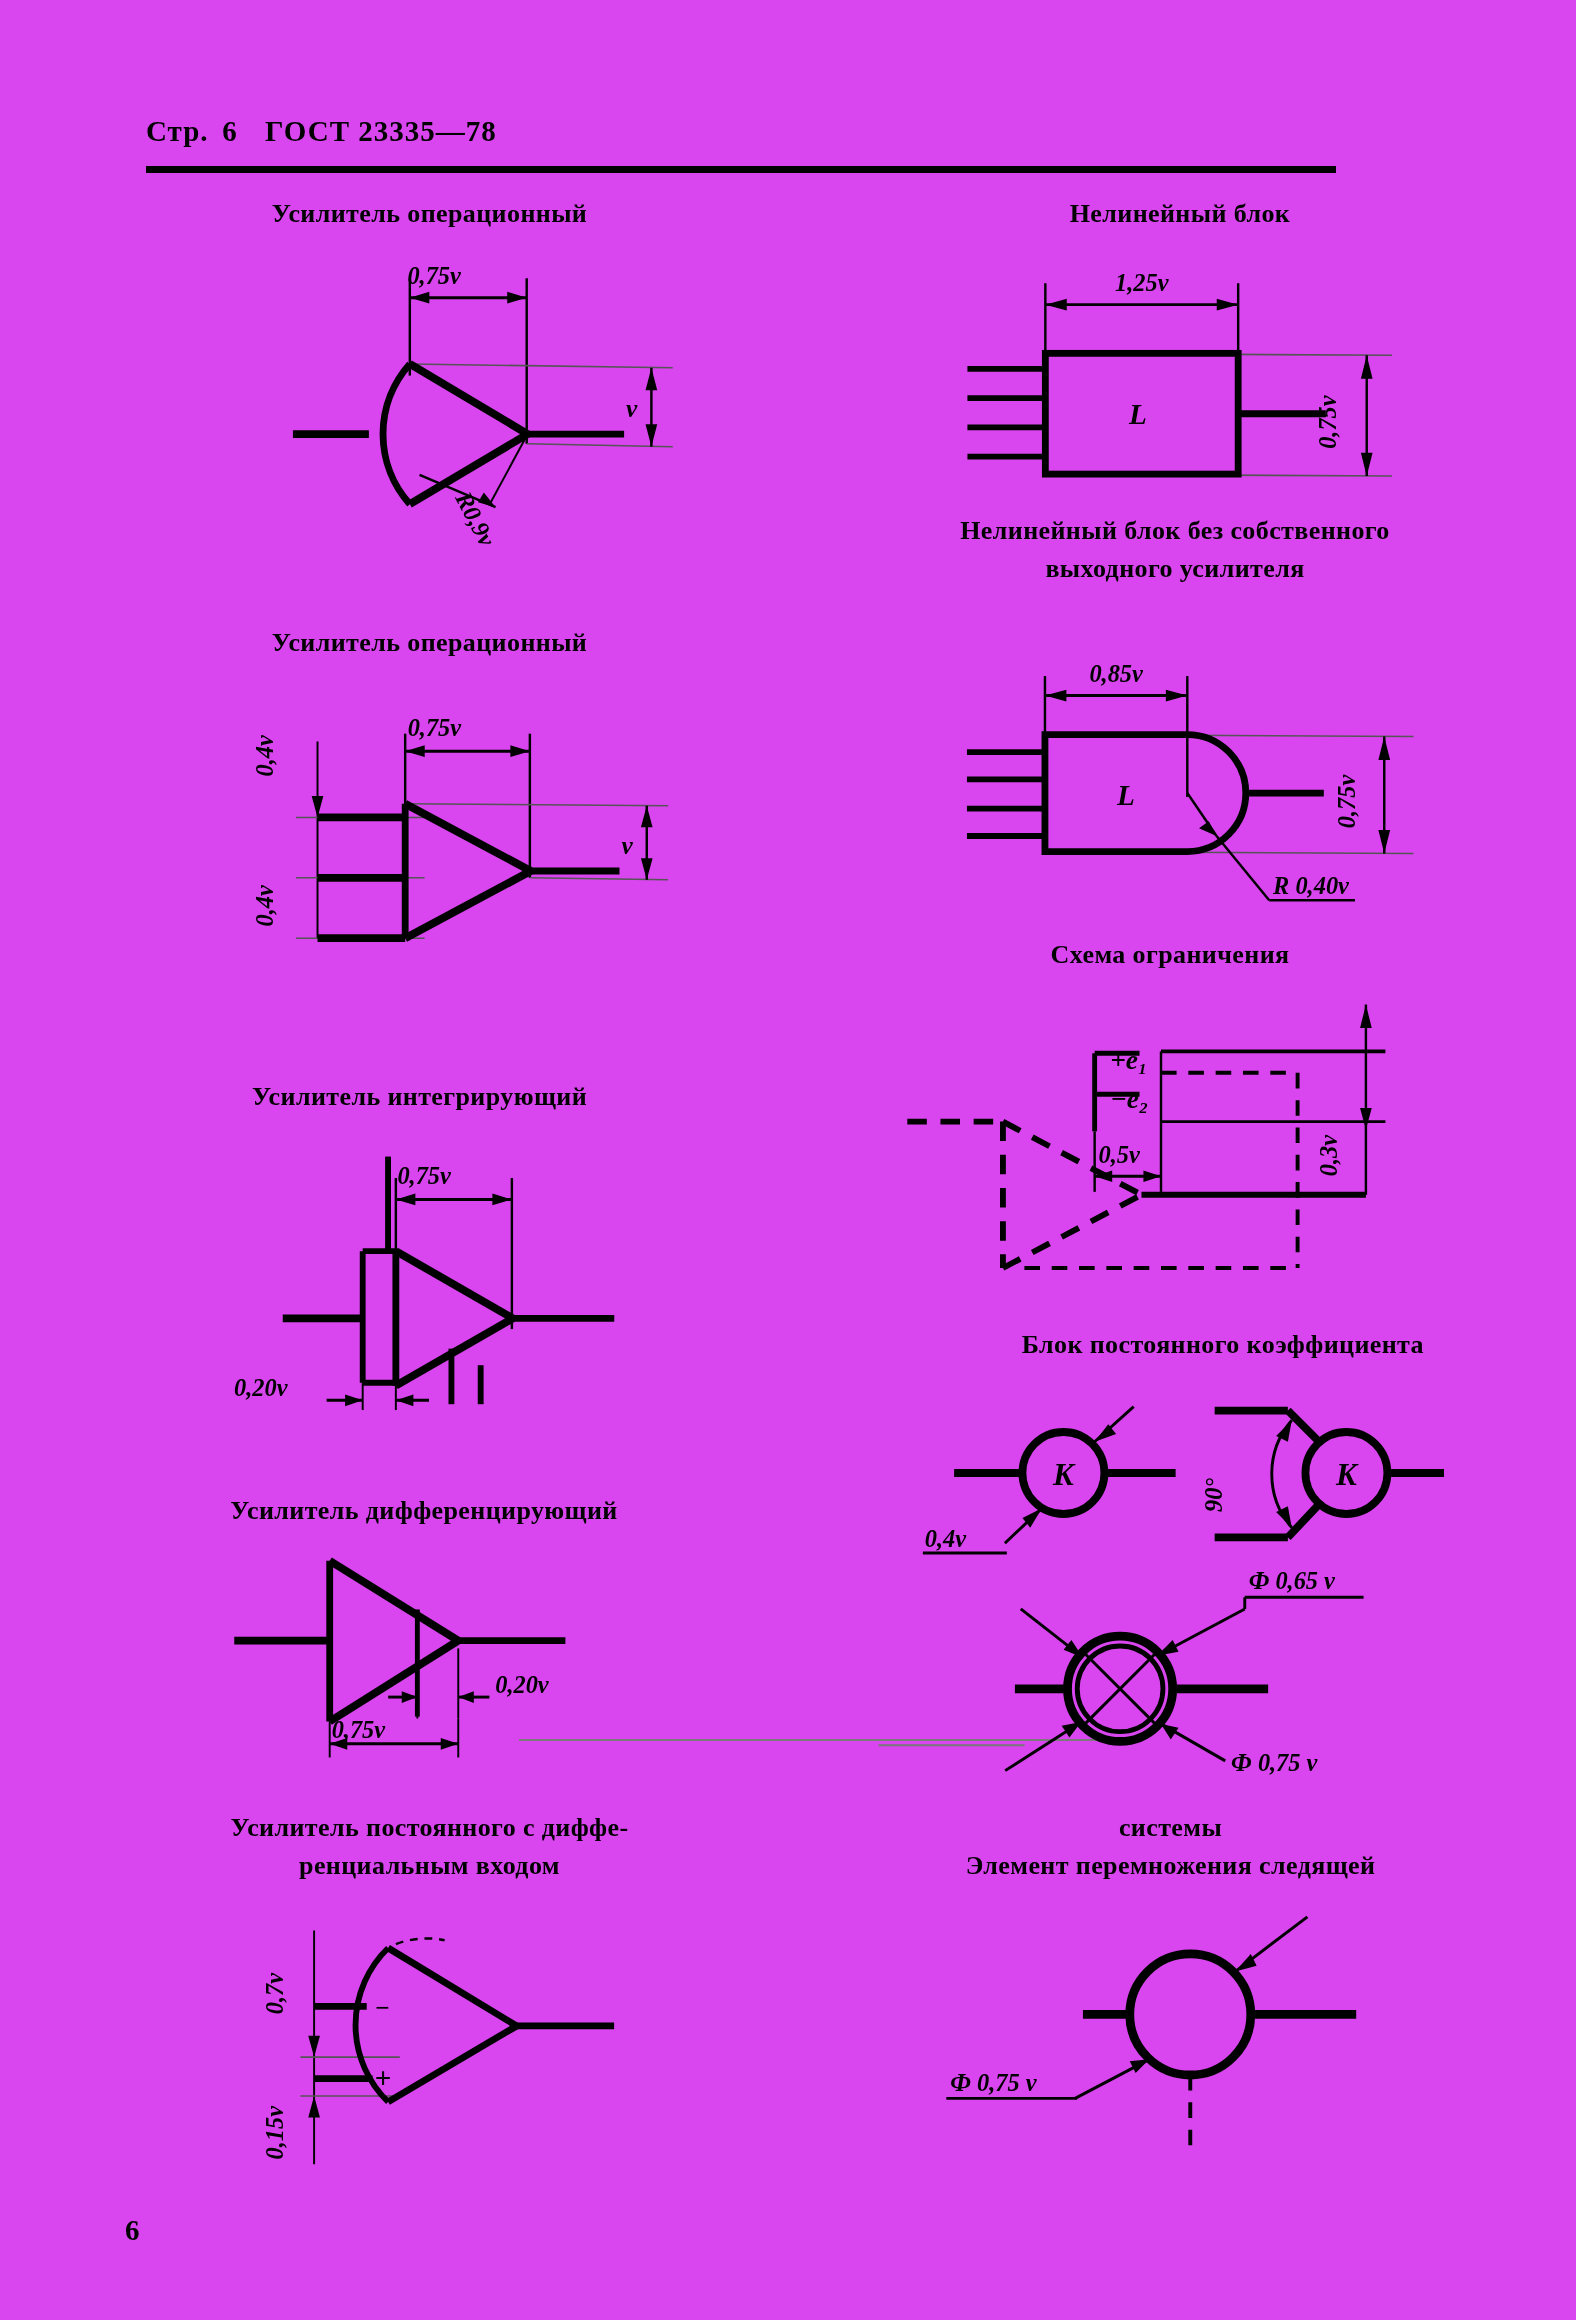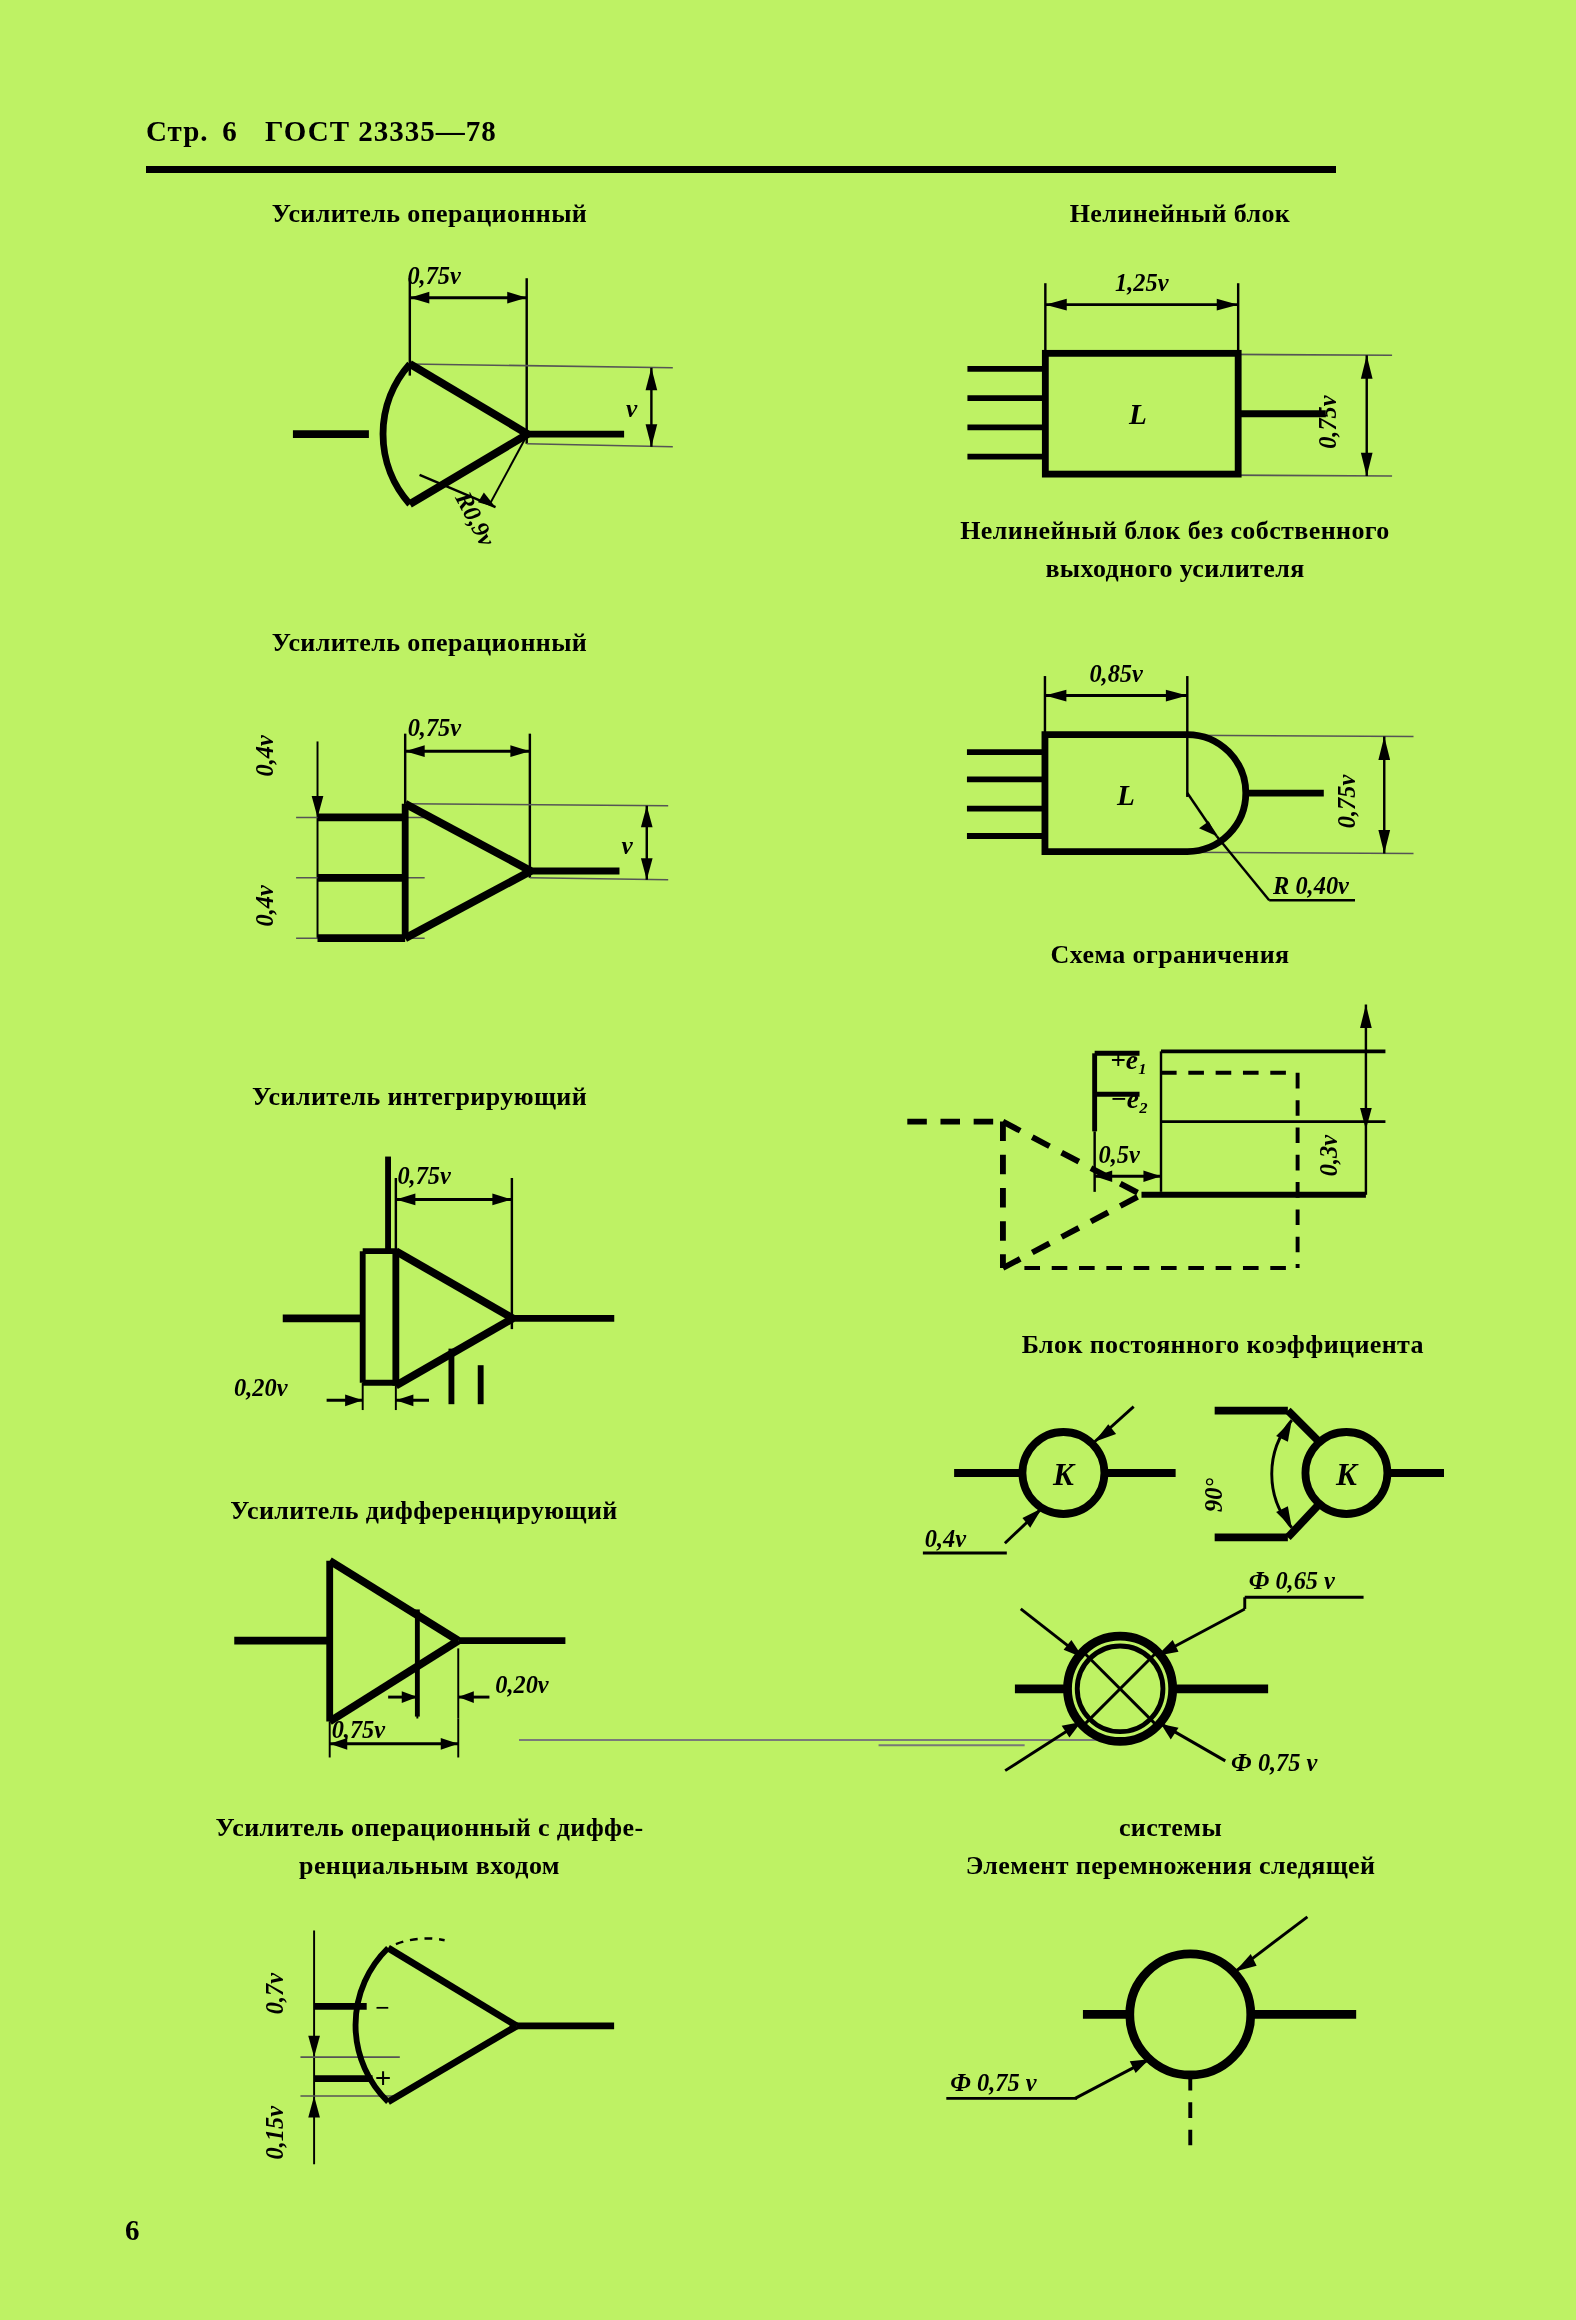--- a/index.html
+++ b/index.html
@@ -1,21 +1,21 @@
 <!DOCTYPE html>
 <html lang="ru"><head>
 <meta charset="utf-8">
 <title>ГОСТ 23335-78 — Стр. 6</title>
 <style>
   html,body{margin:0;padding:0;background:#ffffff;}
   body{
     width:1577px;height:2320px;position:relative;overflow:hidden;
     font-family:"Liberation Serif", serif;color:#000;
   }
-  .page{position:absolute;inset:0;background:#bef264;}
+  .page{position:absolute;inset:0;background:#d946ef;}
 
   
   .hdr{position:absolute;left:146px;top:115px;font-size:29px;font-weight:bold;letter-spacing:1px;}
   .hdr span{display:inline-block;}
   .hdr .sp{width:13.7px;}
   .hdr-rule{position:absolute;left:146px;top:166px;width:1190px;height:6.8px;background:#000;}
 
   
   .ttl{
     position:absolute;font-size:26px;font-weight:bold;text-align:center;
@@ -187,21 +187,21 @@
       <line x1="58" y1="198" x2="190" y2="198" stroke="#000" stroke-width="3"></line>
       <polygon points="58,198 76,192 76,204" fill="#000"></polygon>
       <polygon points="190,198 172,192 172,204" fill="#000"></polygon>
       <text class="dimtxt" x="60" y="192" font-size="25">0,75ν</text>
     </svg>
   </div>
 
   <div class="connector" style="left:519px;top:1739px;width:624px;"></div>
 
   <div class="ttl" style="left:137px;top:1809px;width:585px;">
-    <div>Усилитель операционный с диффе-</div>
+    <div>Усилитель постоянного с диффе-</div>
     <div>ренциальным входом</div>
   </div>
 
   <div class="fig" style="left:273px;top:1911px;">
     <svg width="390" height="263" viewBox="0 0 400 270">
 
       <line x1="42" y1="20" x2="42" y2="260" stroke="#000" stroke-width="2"></line>
       <polygon points="42,150 36,128 48,128" fill="#000"></polygon>
       <polygon points="42,190 36,212 48,212" fill="#000"></polygon>
       <text class="dimtxt" x="10" y="106" font-size="25" transform="rotate(-90 10 106)">0,7ν</text>

